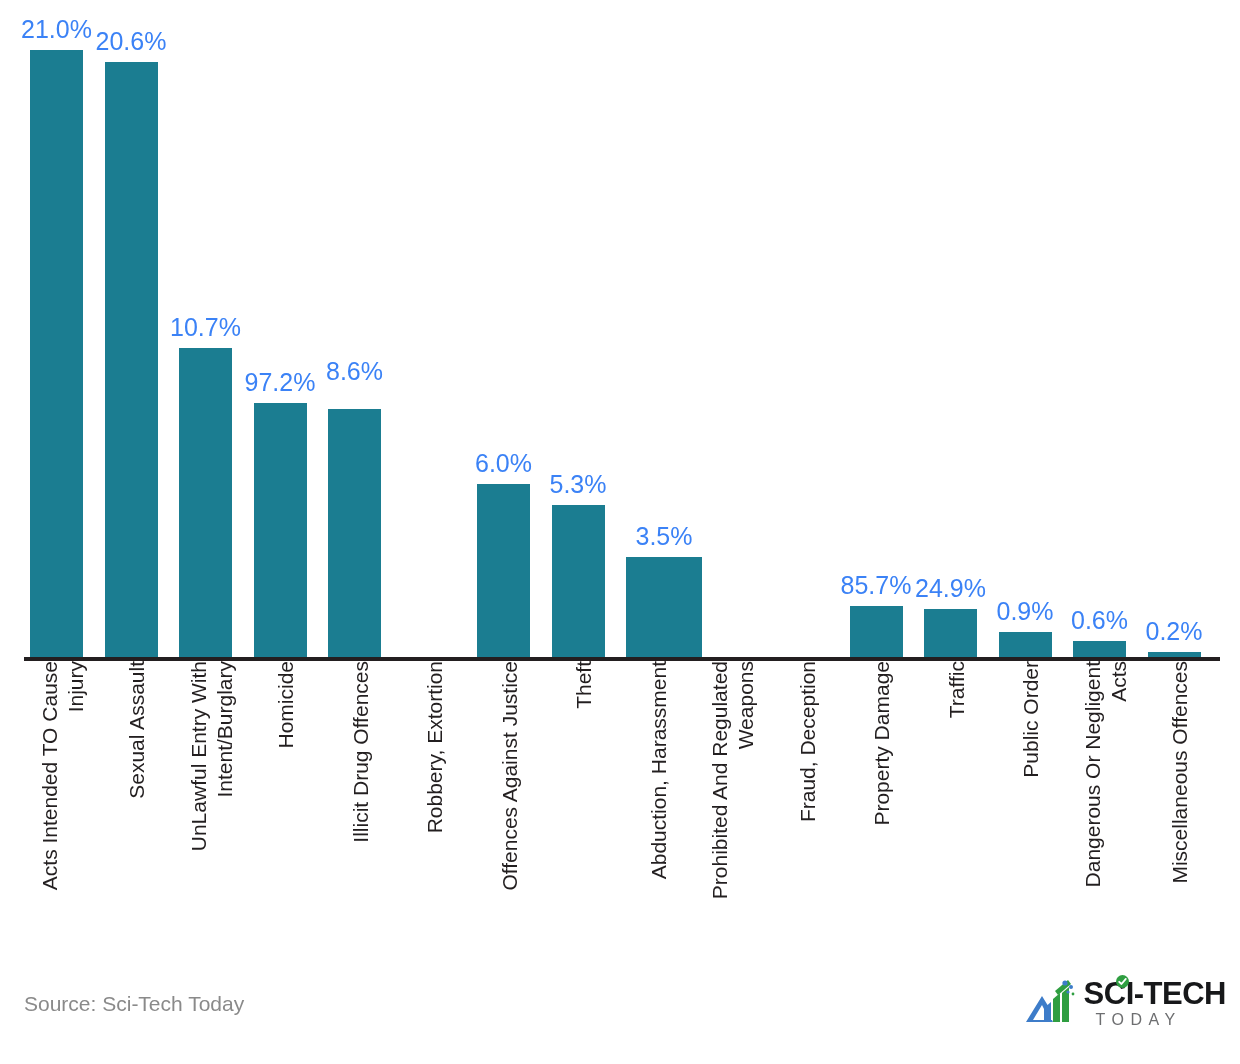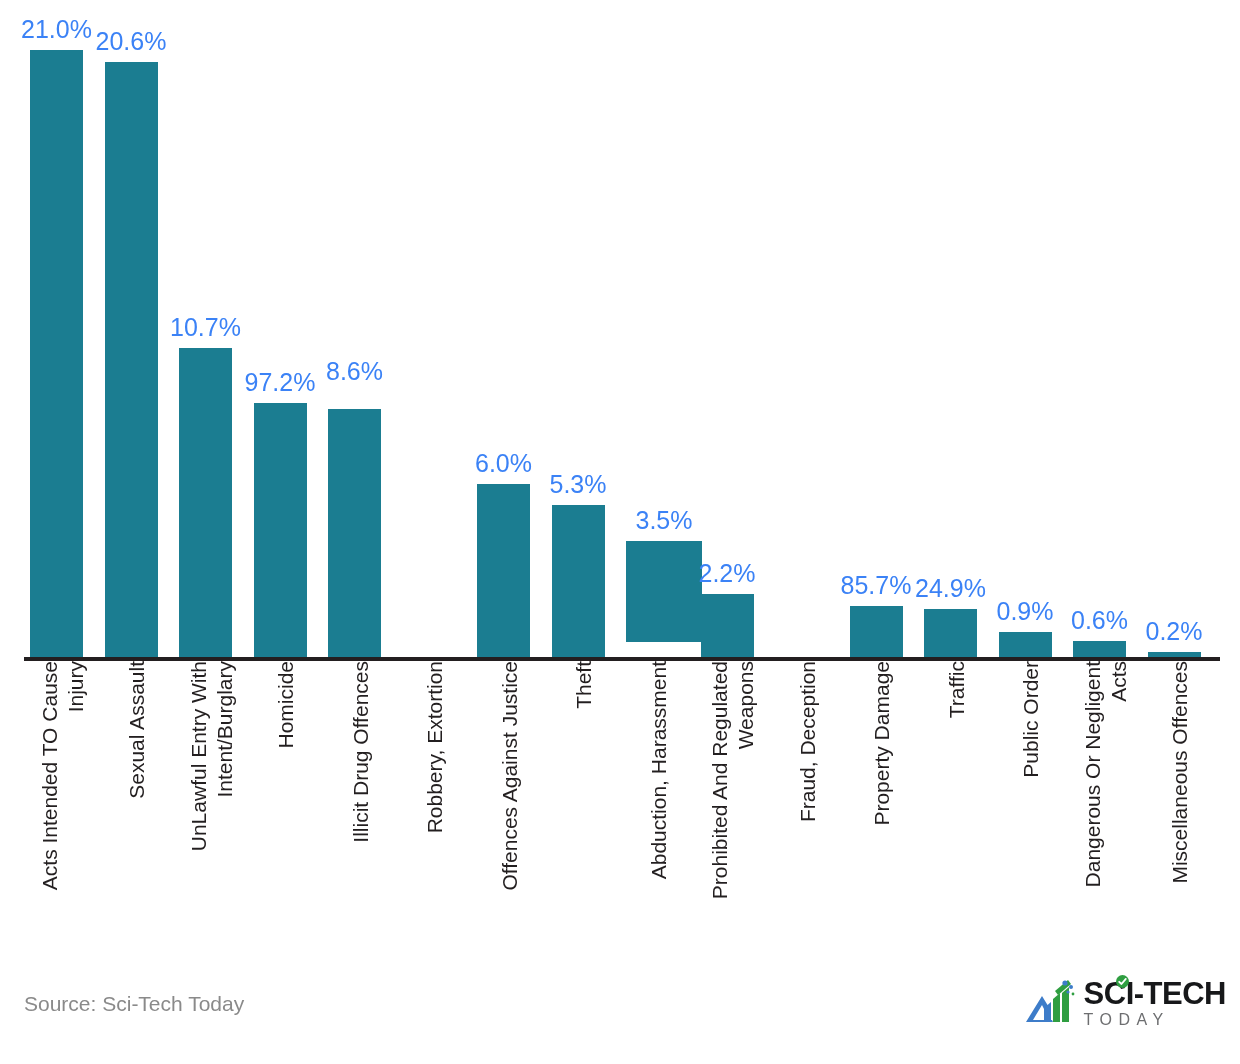--- a/index.html
+++ b/index.html
@@ -143,21 +143,21 @@
     font-family: "Liberation Sans", sans-serif;
     position: relative;
   }
 
   .logo-sub {
     font-size: 16px;
     letter-spacing: 6.5px;
     color: #6d6e70;
     font-family: "Liberation Sans", sans-serif;
     margin-top: 3px;
-    margin-left: 0;
+    margin-left: 12px;
   }
 </style>
 </head>
 <body>
 
 <div id="chart-root">
 
   <div class="plot-area">
     <div class="bars-layer" id="bars-layer">
         <div class="bar-group" style="left: 30px; width: 53px; height: 654px; bottom: 2px;">
@@ -181,27 +181,23 @@
           <div class="bar-value" style="bottom: 274px;">8.6%</div>
         </div>
         <div class="bar-group" style="left: 477px; width: 53px; height: 219.714px; bottom: 2px;">
           <div class="bar-rect" style="height: 173.714px; background: rgb(27, 125, 145);"></div>
           <div class="bar-value" style="bottom: 181.714px;">6.0%</div>
         </div>
         <div class="bar-group" style="left: 551.5px; width: 53px; height: 199.448px; bottom: 2px;">
           <div class="bar-rect" style="height: 153.448px; background: rgb(27, 125, 145);"></div>
           <div class="bar-value" style="bottom: 161.448px;">5.3%</div>
         </div>
-        <div class="bar-group" style="left: 626px; width: 76px; height: 147.333px; bottom: 18px;">
+        <div class="bar-group" style="left: 626px; width: 76px; height: 147.333px; bottom: 2px;">
           <div class="bar-rect" style="height: 101.333px; background: rgb(27, 125, 145);"></div>
           <div class="bar-value" style="bottom: 109.333px;">3.5%</div>
-        </div>
-        <div class="bar-group" style="left: 700.5px; width: 53px; height: 109.695px; bottom: 2px;">
-          <div class="bar-rect" style="height: 63.6952px; background: rgb(27, 125, 145);"></div>
-          <div class="bar-value" style="bottom: 71.6952px;">2.2%</div>
         </div>
         <div class="bar-group" style="left: 849.5px; width: 53px; height: 98.1143px; bottom: 2px;">
           <div class="bar-rect" style="height: 52.1143px; background: rgb(27, 125, 145);"></div>
           <div class="bar-value" style="bottom: 60.1143px;">85.7%</div>
         </div>
         <div class="bar-group" style="left: 924px; width: 53px; height: 95.219px; bottom: 2px;">
           <div class="bar-rect" style="height: 49.219px; background: rgb(27, 125, 145);"></div>
           <div class="bar-value" style="bottom: 57.219px;">24.9%</div>
         </div>
         <div class="bar-group" style="left: 998.5px; width: 53px; height: 72.0571px; bottom: 2px;">

